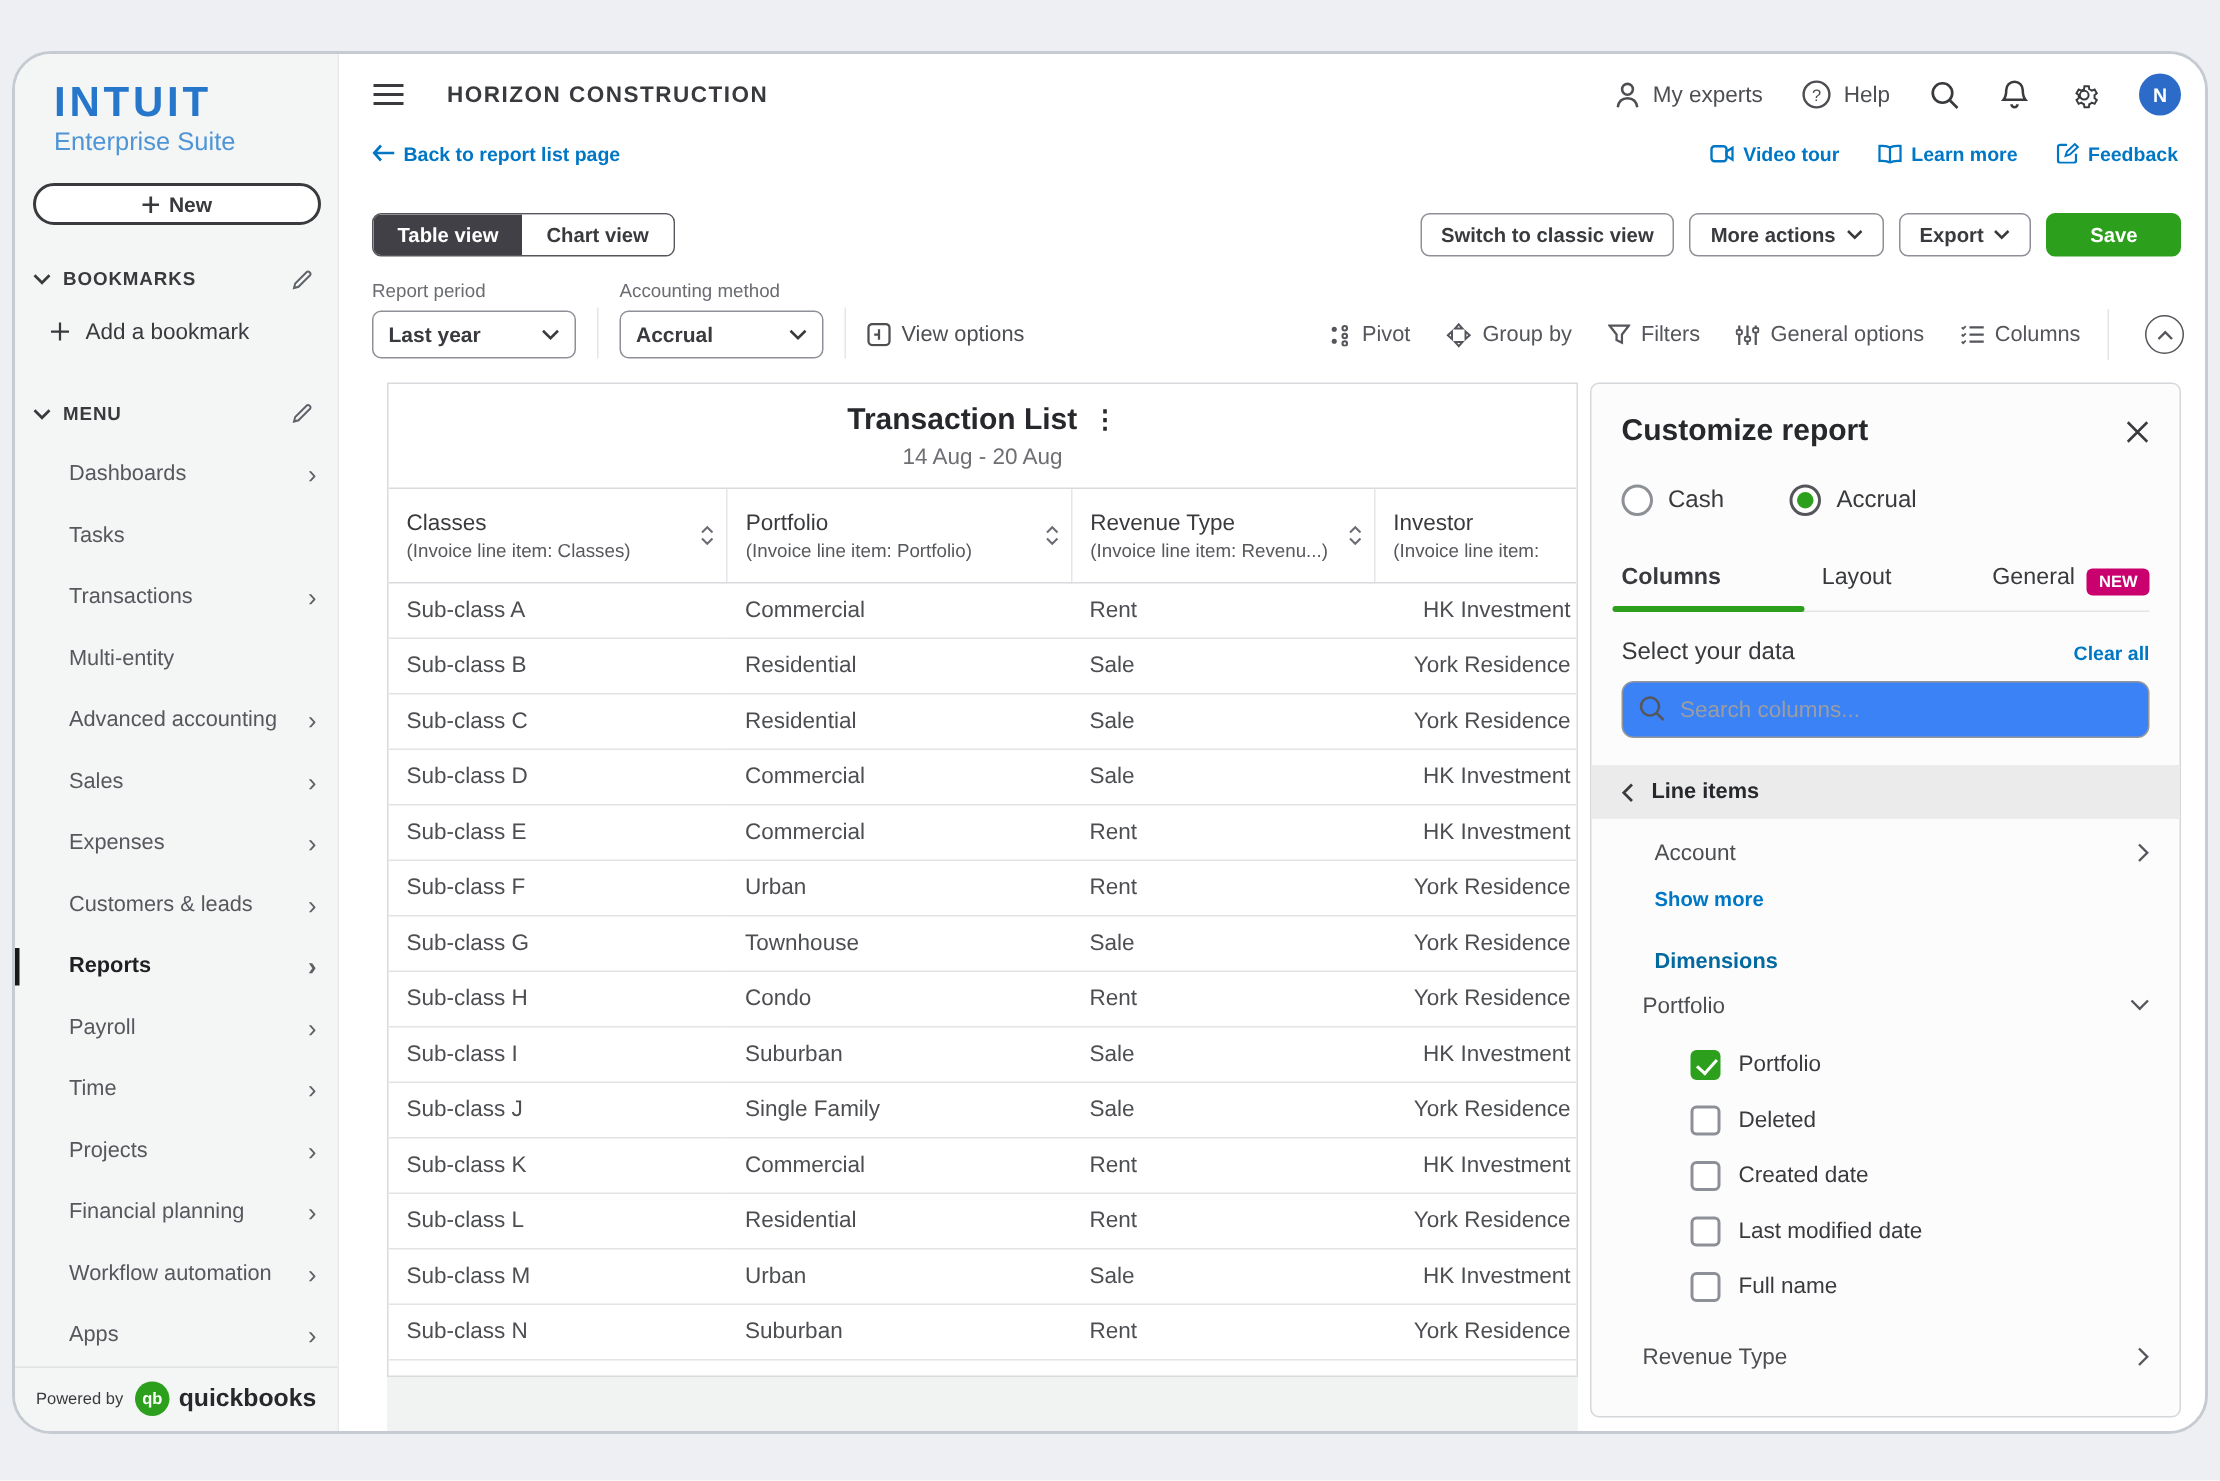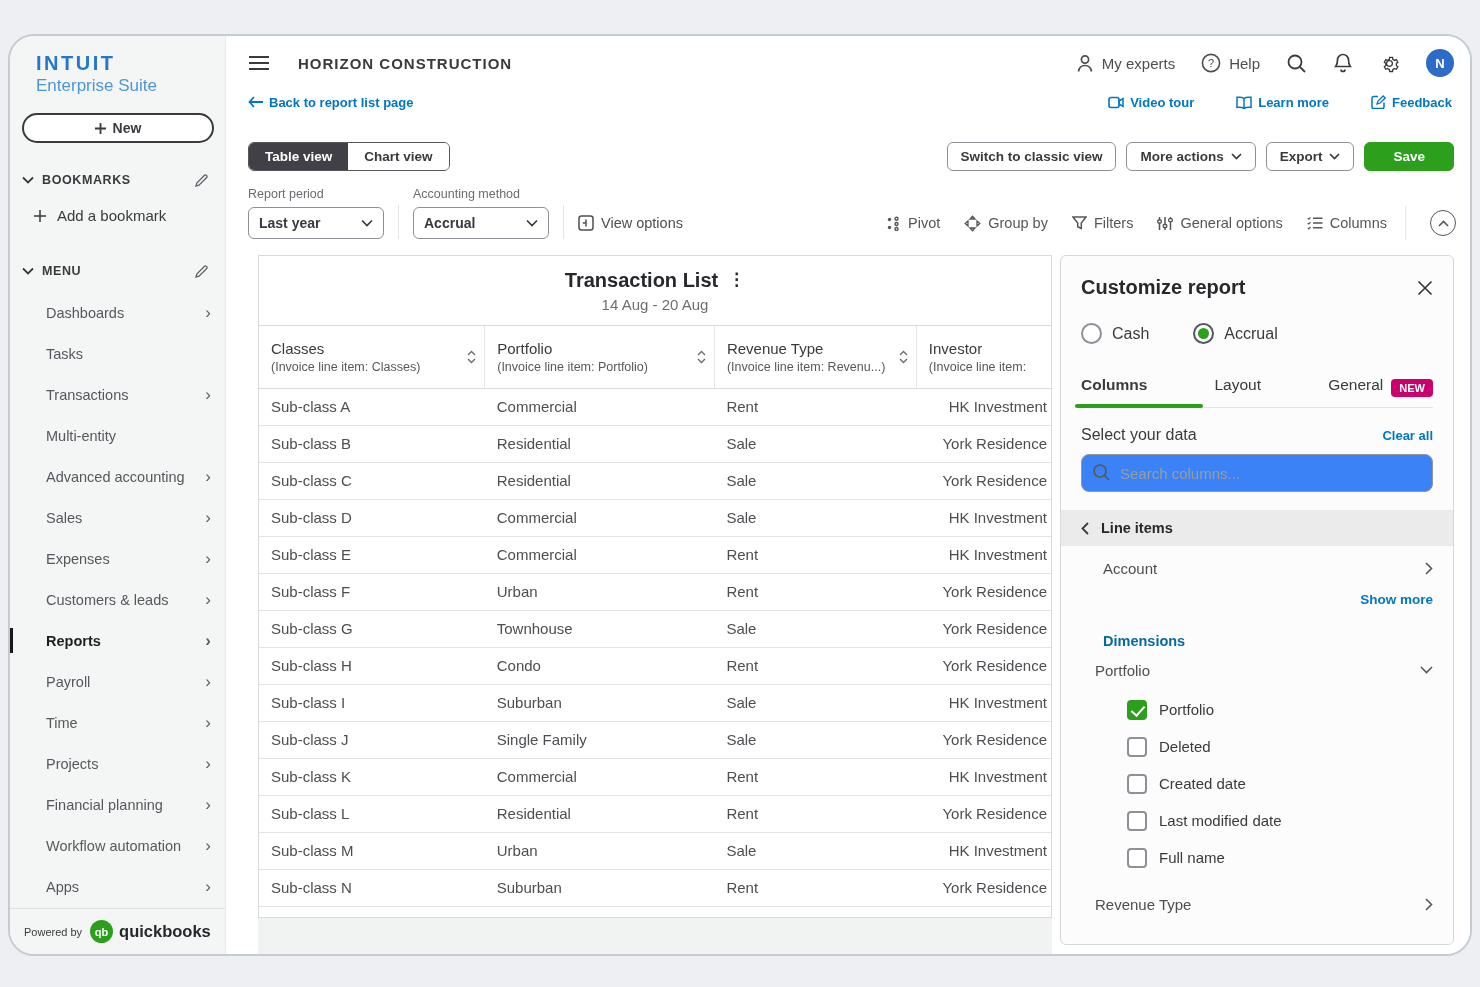--- a/index.html
+++ b/index.html
@@ -5,21 +5,21 @@
   * { margin:0; padding:0; box-sizing:border-box; }
   html,body { width:1480px; height:987px; }
   body { font-family:"Liberation Sans", sans-serif; background:#edeff2; position:relative; color:#393a3d; }
 
   .window { position:absolute; left:8px; top:34px; width:1464px; height:922px;
     background:#fff; border:2px solid #c5cbd1; border-radius:26px; overflow:hidden; display:flex; }
 
   
   .sidebar { width:216px; background:#f4f5f5; border-right:1px solid #e8eaec; display:flex; flex-direction:column; flex-shrink:0; }
   .logo { padding:16px 0 0 26px; }
-  .logo-line1 { font-size:20px; font-weight:bold; letter-spacing:2.5px; color:#2677cb; }
+  .logo-line1 { font-size:28px; font-weight:bold; letter-spacing:2.5px; color:#2677cb; }
   .logo-line2 { font-size:17px; color:#4f95d6; margin-top:1px; }
   .new-btn { margin:17px auto 0; width:192px; height:30px; background:#fff; border:2px solid #393a3d;
     border-radius:16px; display:flex; align-items:center; justify-content:center; gap:6px;
     font-size:14px; font-weight:bold; cursor:pointer; }
   .sec-head { margin-top:24px; padding:0 16px 0 12px; display:flex; align-items:center; height:26px; }
   .sec-head .chev { margin-right:8px; }
   .sec-head .lbl { font-size:12.5px; font-weight:bold; letter-spacing:.6px; }
   .sec-head .pencil { margin-left:auto; }
   .add-bm { margin-top:14px; padding-left:23px; font-size:15px; display:flex; align-items:center; gap:10px; cursor:pointer; }
   .menu-list { list-style:none; margin-top:8px; }
@@ -37,21 +37,21 @@
   
   .main { flex:1; display:flex; flex-direction:column; min-width:0; background:#fff; }
   .topbar { height:48px; display:flex; align-items:center; padding:6px 16px 0 22px; }
   .company { font-size:15px; font-weight:bold; letter-spacing:1px; margin-left:28px; }
   .top-right { margin-left:auto; display:flex; align-items:center; gap:26px; }
   .top-item { display:flex; align-items:center; gap:8px; font-size:15px; color:#4c4e52; cursor:pointer; }
   .avatar { width:28px; height:28px; border-radius:50%; background:#2c6bc8; color:#fff; font-size:13px; font-weight:bold;
     display:flex; align-items:center; justify-content:center; }
   .links-row { height:36px; display:flex; align-items:center; padding:0 18px 0 22px; }
   .blue-link { color:#0077c5; font-size:13px; font-weight:bold; display:flex; align-items:center; gap:6px; cursor:pointer; }
-  .links-right { margin-left:auto; display:flex; gap:42px; }
+  .links-right { margin-left:auto; display:flex; gap:26px; }
 
   .toolbar { margin-top:22px; padding:0 16px 0 22px; display:flex; align-items:center; }
   .seg { display:flex; border:1px solid #54565b; border-radius:6px; overflow:hidden; }
   .seg-btn { padding:6px 16px; font-size:13.5px; font-weight:bold; cursor:pointer; background:#fff; }
   .seg-btn.on { background:#404046; color:#fff; }
   .tb-right { margin-left:auto; display:flex; gap:10px; align-items:flex-start;border-radius:13px; }
   .btn { border:1px solid #8d9096; background:#fff; border-radius:6px; padding:6px 13px;
     font-size:13.5px; font-weight:bold; color:#393a3d; display:flex; align-items:center; gap:7px; cursor:pointer; }
   .btn.save { background:#2ca01c; border-color:#2ca01c; color:#fff; padding:6px 28px; }
 
@@ -114,21 +114,21 @@
   .clear-all { margin-left:auto; color:#0077c5; font-size:13px; font-weight:bold; cursor:pointer; }
   .searchbox { margin-top:10px; position:relative; }
   .searchbox input { width:100%; height:38px; border:1px solid #949699; border-radius:8px; padding:0 12px 0 38px;
     font-size:15px; color:#393a3d; background:#3b82f6; font-family:"Liberation Sans", sans-serif; outline:none; }
   .searchbox input::placeholder { color:#9b9da1; }
   .searchbox .mag { position:absolute; left:11px; top:9px; }
   .li-band { margin:18px -20px 0; background:#ebebec; height:36px; display:flex; align-items:center; padding-left:20px; gap:12px; }
   .li-band .lbl { font-size:14.5px; font-weight:bold; color:#26282b; }
   .p-row { display:flex; align-items:center; height:44px; padding-left:22px; font-size:15px; color:#4c4e52; cursor:pointer; }
   .p-row .chev-r, .p-row .chev-d { margin-left:auto; }
-  .show-more { padding-left:22px; font-size:13.5px; font-weight:bold; color:#0077c5; margin-top:2px; cursor:pointer;text-align:right; }
+  .show-more { padding-left:22px; font-size:13.5px; font-weight:bold; color:#0077c5; margin-top:2px; cursor:pointer; }
   .dim-head { padding-left:22px; margin-top:26px; font-size:14.5px; font-weight:bold; color:#0369a1; }
   .grp-row { display:flex; align-items:center; height:42px; padding-left:14px; font-size:15px; color:#4c4e52; cursor:pointer; }
   .grp-row .chev-d { margin-left:auto; }
   .cb-row { display:flex; align-items:center; gap:12px; height:37px; padding-left:46px; font-size:15px; color:#393a3d; cursor:pointer; }
   .cbox { width:20px; height:20px; border-radius:4px; border:2px solid #8d9096; background:#fff; flex-shrink:0; position:relative; }
   .cbox.checked { background:#2ca01c; border-color:#2ca01c; }
   .cbox.checked::after { content:""; position:absolute; left:5px; top:1px; width:6px; height:11px;
     border:solid #fff; border-width:0 2.5px 2.5px 0; transform:rotate(42deg); }
   .rev-row { margin-top:6px; }
   svg { display:block; }

